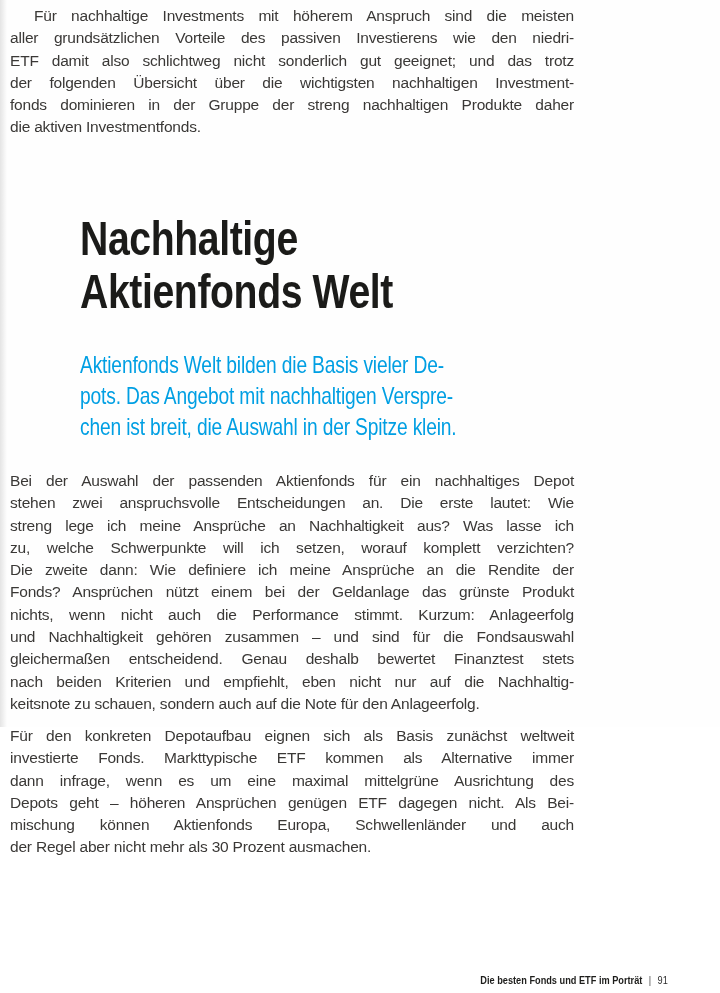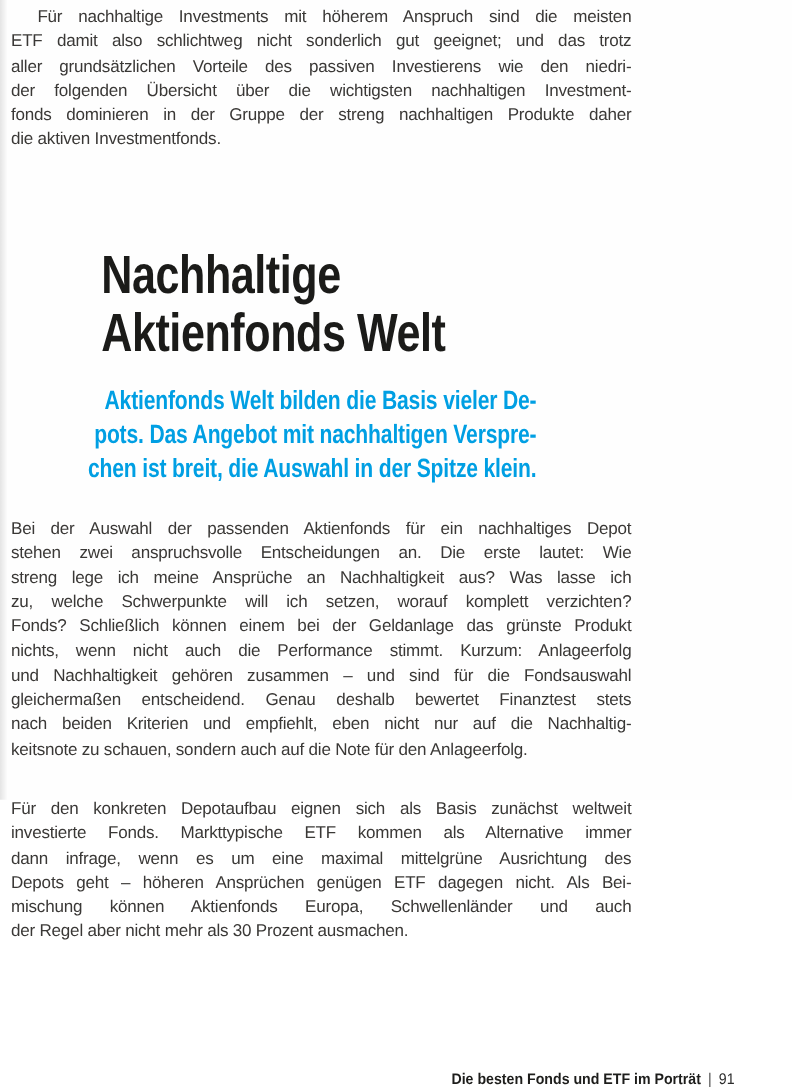--- a/index.html
+++ b/index.html
@@ -63,40 +63,39 @@
     white-space: nowrap;
     transform: scaleX(0.80);
     transform-origin: 0 50%;
   }
 
   
   .lead {
     position: absolute;
     left: 80px;
     top: 349px;
-    font-weight: bold;
-    text-align: right;
+    font-weight: normal;
   }
   .lead .sline {
     font-size: 24px;
     line-height: 31px;
     letter-spacing: -0.2px;
     white-space: nowrap;
     transform: scaleX(0.80);
     transform-origin: 0 50%;
   }
 
   
   .footer {
     position: absolute;
     top: 972px;
     left: 0;
     right: 52px;
     text-align: right;
-    font-size: 14px;
+    font-size: 10px;
     line-height: 17px;
     color: #1d1d1b;
   }
   .footer-inner {
     display: inline-block;
     transform: scaleX(0.92);
     transform-origin: 100% 50%;
     white-space: nowrap;
   }
   .footer-title { font-weight: bold; }
@@ -105,44 +104,45 @@
 </style>
 </head>
 <body>
 
 <div class="page">
 
   <div class="gutter-shadow"></div>
 
   <section class="para p1" style="color: rgb(58, 56, 54);">
     <div class="line first-indent">Für nachhaltige Investments mit höherem Anspruch sind die meisten</div>
+    <div class="line">aller grundsätzlichen Vorteile des passiven Investierens wie den niedri-</div>
     <div class="line">ETF damit also schlichtweg nicht sonderlich gut geeignet; und das trotz</div>
-    <div class="line">aller grundsätzlichen Vorteile des passiven Investierens wie den niedri-</div>
     <div class="line">der folgenden Übersicht über die wichtigsten nachhaltigen Investment-</div>
     <div class="line">fonds dominieren in der Gruppe der streng nachhaltigen Produkte daher</div>
     <div class="line para-last">die aktiven Investmentfonds.</div>
   </section>
 
-  <h1 class="headline" style="margin: 12px; color: rgb(27, 27, 25);">
+  <h1 class="headline" style="margin: 0px; color: rgb(27, 27, 25);">
     <div class="hline">Nachhaltige</div>
     <div class="hline">Aktienfonds Welt</div>
   </h1>
 
   <div class="lead" id="lead-block" style="color: rgb(0, 159, 227);">
     <div class="sline">Aktienfonds Welt bilden die Basis vieler De-</div>
     <div class="sline">pots. Das Angebot mit nachhaltigen Verspre-</div>
     <div class="sline">chen ist breit, die Auswahl in der Spitze klein.</div>
   </div>
 
   <section class="para p2" style="color: rgb(58, 56, 54);">
     <div class="line">Bei der Auswahl der passenden Aktienfonds für ein nachhaltiges Depot</div>
     <div class="line">stehen zwei anspruchsvolle Entscheidungen an. Die erste lautet: Wie</div>
     <div class="line">streng lege ich meine Ansprüche an Nachhaltigkeit aus? Was lasse ich</div>
     <div class="line">zu, welche Schwerpunkte will ich setzen, worauf komplett verzichten?</div>
-    <div class="line">Fonds? Schließlich können einem bei der Geldanlage das grünste Produkt</div>
+    <div class="line">Die zweite dann: Wie definiere ich meine Ansprüche an die Rendite der</div>
+    <div class="line">Fonds? Ansprüchen nützt einem bei der Geldanlage das grünste Produkt</div>
     <div class="line">nichts, wenn nicht auch die Performance stimmt. Kurzum: Anlageerfolg</div>
     <div class="line">und Nachhaltigkeit gehören zusammen – und sind für die Fondsauswahl</div>
     <div class="line">gleichermaßen entscheidend. Genau deshalb bewertet Finanztest stets</div>
     <div class="line">nach beiden Kriterien und empfiehlt, eben nicht nur auf die Nachhaltig-</div>
     <div class="line para-last">keitsnote zu schauen, sondern auch auf die Note für den Anlageerfolg.</div>
   </section>
 
   <section class="para p3" style="color: rgb(58, 56, 54);">
     <div class="line">Für den konkreten Depotaufbau eignen sich als Basis zunächst weltweit</div>
     <div class="line">investierte Fonds. Markttypische ETF kommen als Alternative immer</div>

